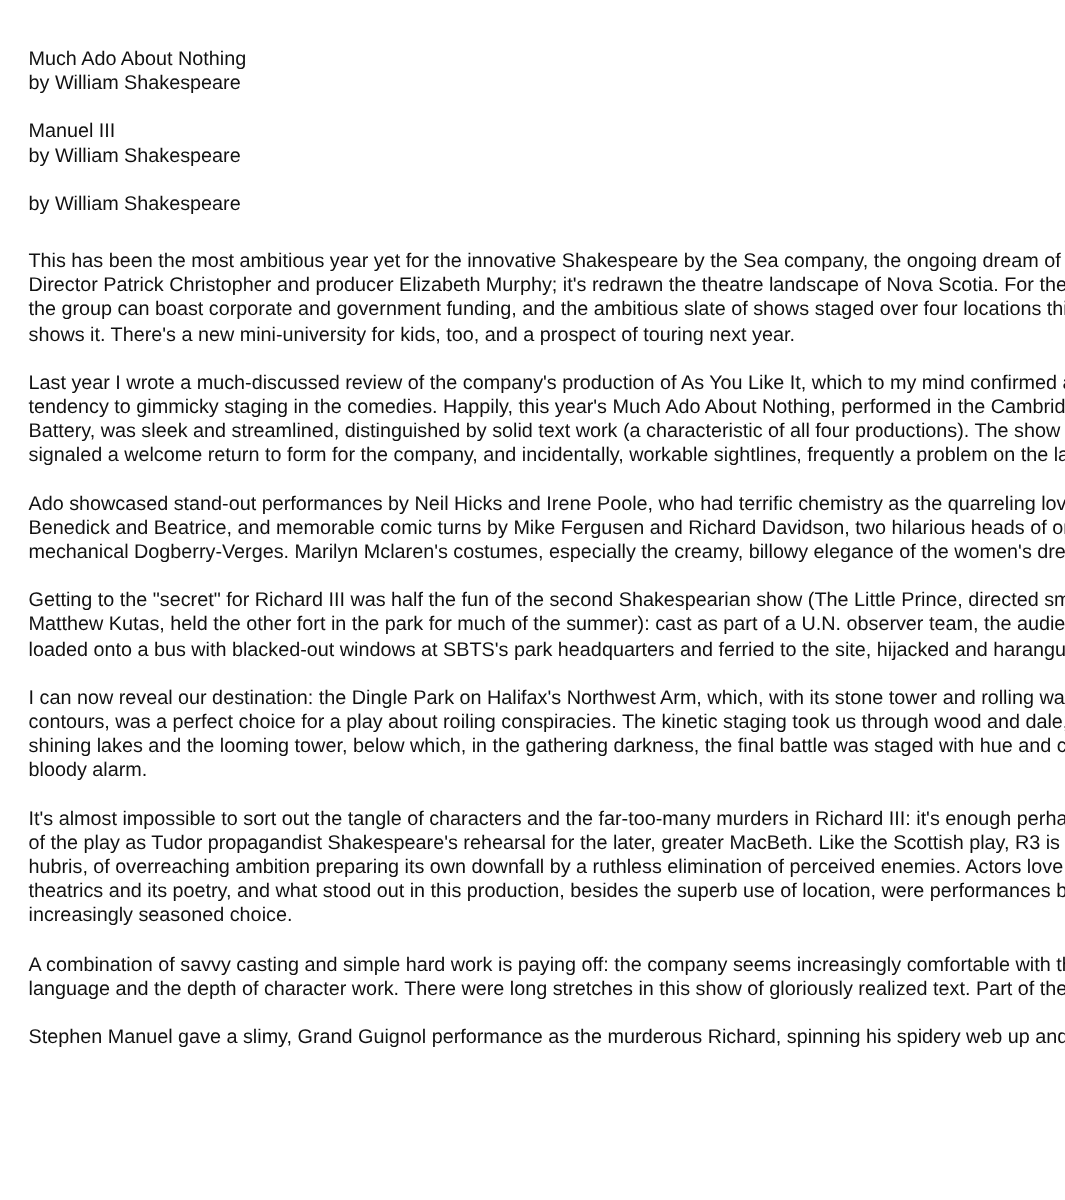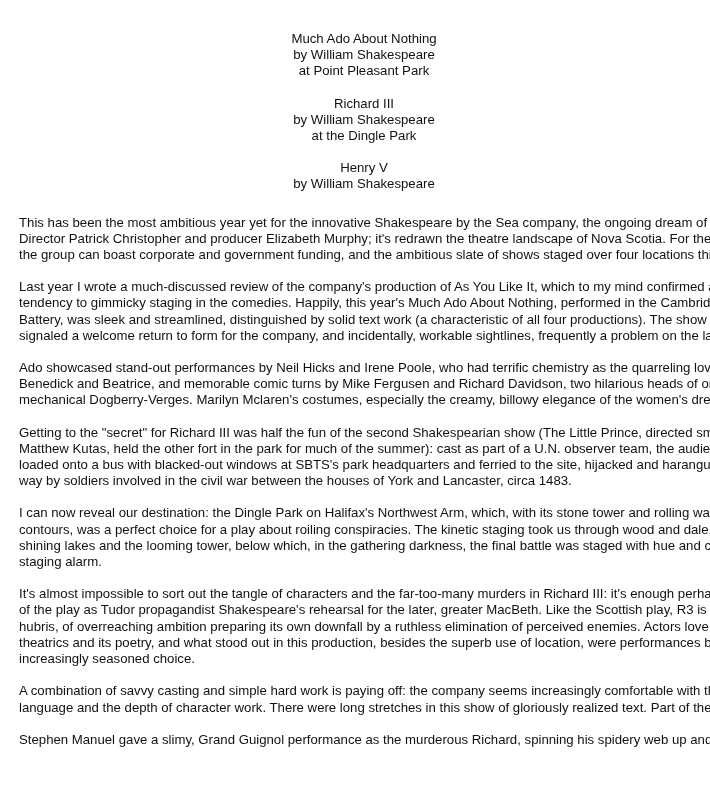--- a/index.html
+++ b/index.html
@@ -5,75 +5,72 @@
   html, body { margin: 0; padding: 0; background: #ffffff; }
   body {
     width: 710px; height: 800px; overflow: hidden; position: relative;
     font-family: "Liberation Sans", sans-serif;
     color: #111111;
     font-size: 13.2px;
     line-height: 16.2px;
   }
   .page { position: absolute; left: 19px; top: 31px; width: 690px; }
   .credits-block { margin: 0 0 16px 0; }
-  .credits-block .line { display: block; white-space: nowrap; text-align: center; }
+  .credits-block .line { display: block; white-space: nowrap; }
   .body-text { margin-top: 22px; }
   .para { margin: 0 0 16px 0; }
   .para .line { display: block; white-space: nowrap; }
 </style>
 </head>
 <body>
 
 <div class="page">
 
   <div>
     <div class="credits-block">
       <span class="line">Much Ado About Nothing</span>
       <span class="line">by William Shakespeare</span>
-      <span class="line">at Point Pleasant Park</span>
     </div>
     <div class="credits-block">
-      <span class="line">Richard III</span>
+      <span class="line">Manuel III</span>
       <span class="line">by William Shakespeare</span>
-      <span class="line">at the Dingle Park</span>
     </div>
     <div class="credits-block" style="margin-bottom:0">
-      <span class="line">Henry V</span>
       <span class="line">by William Shakespeare</span>
     </div>
   </div>
 
   <div class="body-text">
     <div class="para">
       <span class="line">This has been the most ambitious year yet for the innovative Shakespeare by the Sea company, the ongoing dream of Artistic</span>
       <span class="line">Director Patrick Christopher and producer Elizabeth Murphy; it's redrawn the theatre landscape of Nova Scotia. For the first time</span>
       <span class="line">the group can boast corporate and government funding, and the ambitious slate of shows staged over four locations this summer</span>
+      <span class="line">shows it. There's a new mini-university for kids, too, and a prospect of touring next year.</span>
     </div>
     <div class="para">
       <span class="line">Last year I wrote a much-discussed review of the company's production of As You Like It, which to my mind confirmed a</span>
       <span class="line">tendency to gimmicky staging in the comedies. Happily, this year's Much Ado About Nothing, performed in the Cambridge</span>
       <span class="line">Battery, was sleek and streamlined, distinguished by solid text work (a characteristic of all four productions). The show thus</span>
       <span class="line">signaled a welcome return to form for the company, and incidentally, workable sightlines, frequently a problem on the large lawn</span>
     </div>
     <div class="para">
       <span class="line">Ado showcased stand-out performances by Neil Hicks and Irene Poole, who had terrific chemistry as the quarreling lovers</span>
       <span class="line">Benedick and Beatrice, and memorable comic turns by Mike Fergusen and Richard Davidson, two hilarious heads of one rudely</span>
       <span class="line">mechanical Dogberry-Verges. Marilyn Mclaren's costumes, especially the creamy, billowy elegance of the women's dresses,</span>
     </div>
     <div class="para">
       <span class="line">Getting to the "secret" for Richard III was half the fun of the second Shakespearian show (The Little Prince, directed smartly by</span>
       <span class="line">Matthew Kutas, held the other fort in the park for much of the summer): cast as part of a U.N. observer team, the audience was</span>
       <span class="line">loaded onto a bus with blacked-out windows at SBTS's park headquarters and ferried to the site, hijacked and harangued all the</span>
-      <span class="line">way by soldiers involved in the civil war between the houses of York and Lancaster, circa 1483.</span>
     </div>
     <div class="para">
       <span class="line">I can now reveal our destination: the Dingle Park on Halifax's Northwest Arm, which, with its stone tower and rolling waterside</span>
       <span class="line">contours, was a perfect choice for a play about roiling conspiracies. The kinetic staging took us through wood and dale, past</span>
       <span class="line">shining lakes and the looming tower, below which, in the gathering darkness, the final battle was staged with hue and cry and</span>
-      <span class="line">staging alarm.</span>
+      <span class="line">bloody alarm.</span>
     </div>
     <div class="para">
       <span class="line">It's almost impossible to sort out the tangle of characters and the far-too-many murders in Richard III: it's enough perhaps to think</span>
       <span class="line">of the play as Tudor propagandist Shakespeare's rehearsal for the later, greater MacBeth. Like the Scottish play, R3 is a tale of</span>
       <span class="line">hubris, of overreaching ambition preparing its own downfall by a ruthless elimination of perceived enemies. Actors love its dark</span>
       <span class="line">theatrics and its poetry, and what stood out in this production, besides the superb use of location, were performances by the</span>
       <span class="line">increasingly seasoned choice.</span>
     </div>
     <div class="para">
       <span class="line">A combination of savvy casting and simple hard work is paying off: the company seems increasingly comfortable with the difficult</span>

